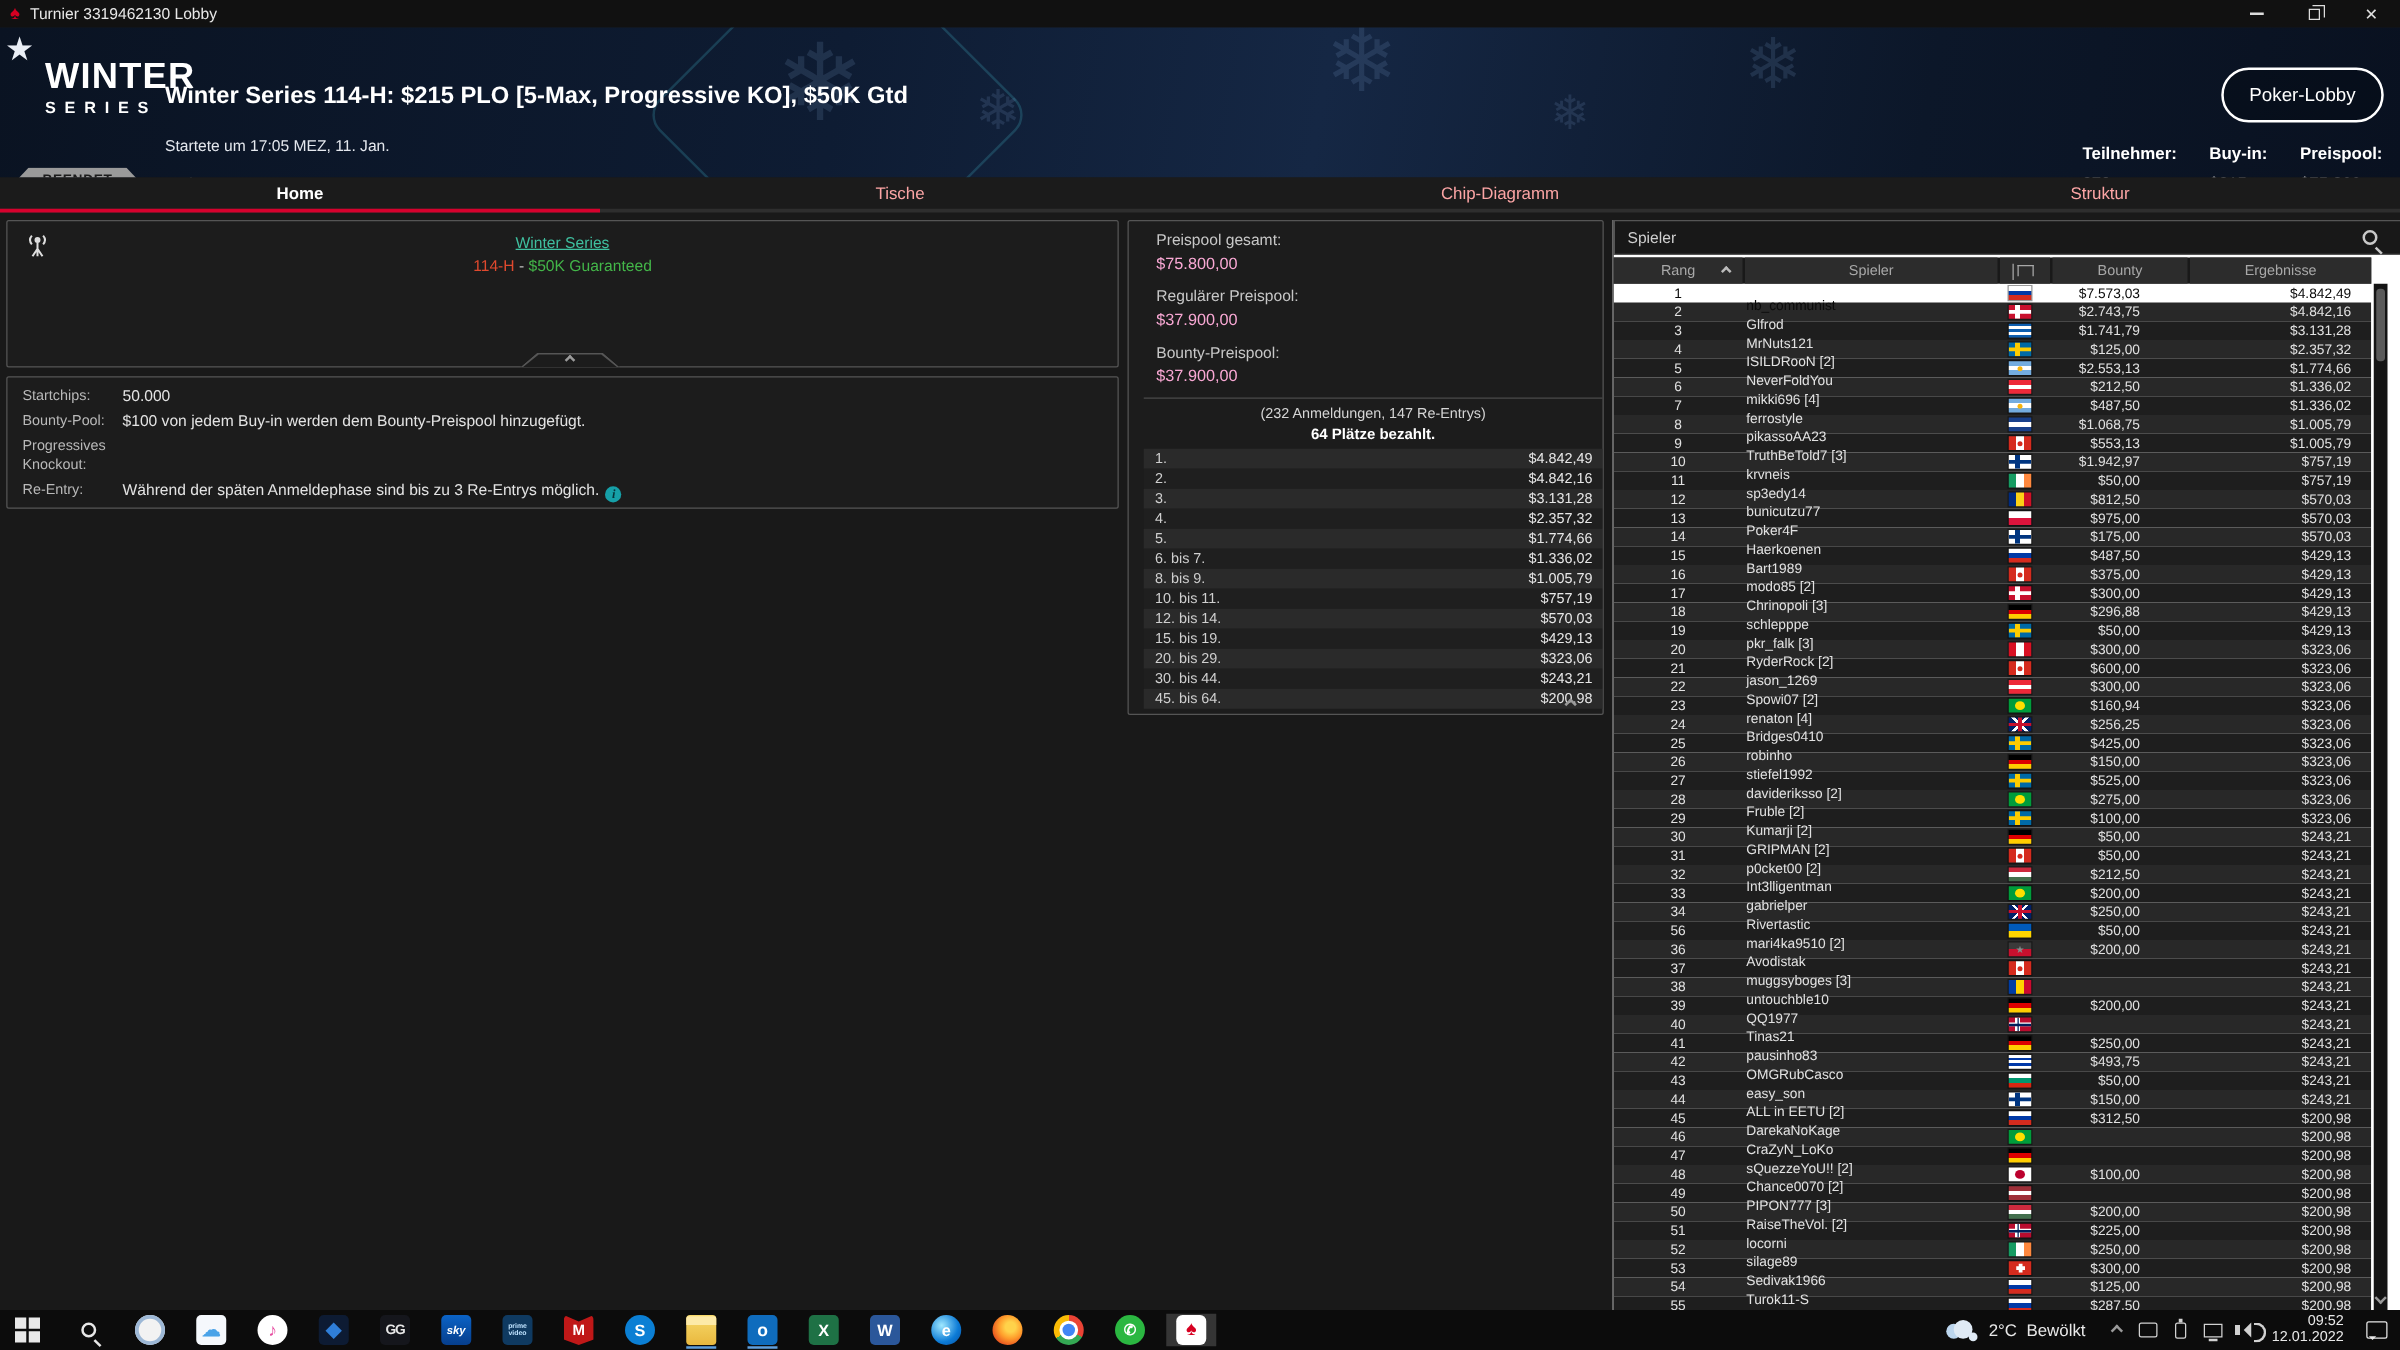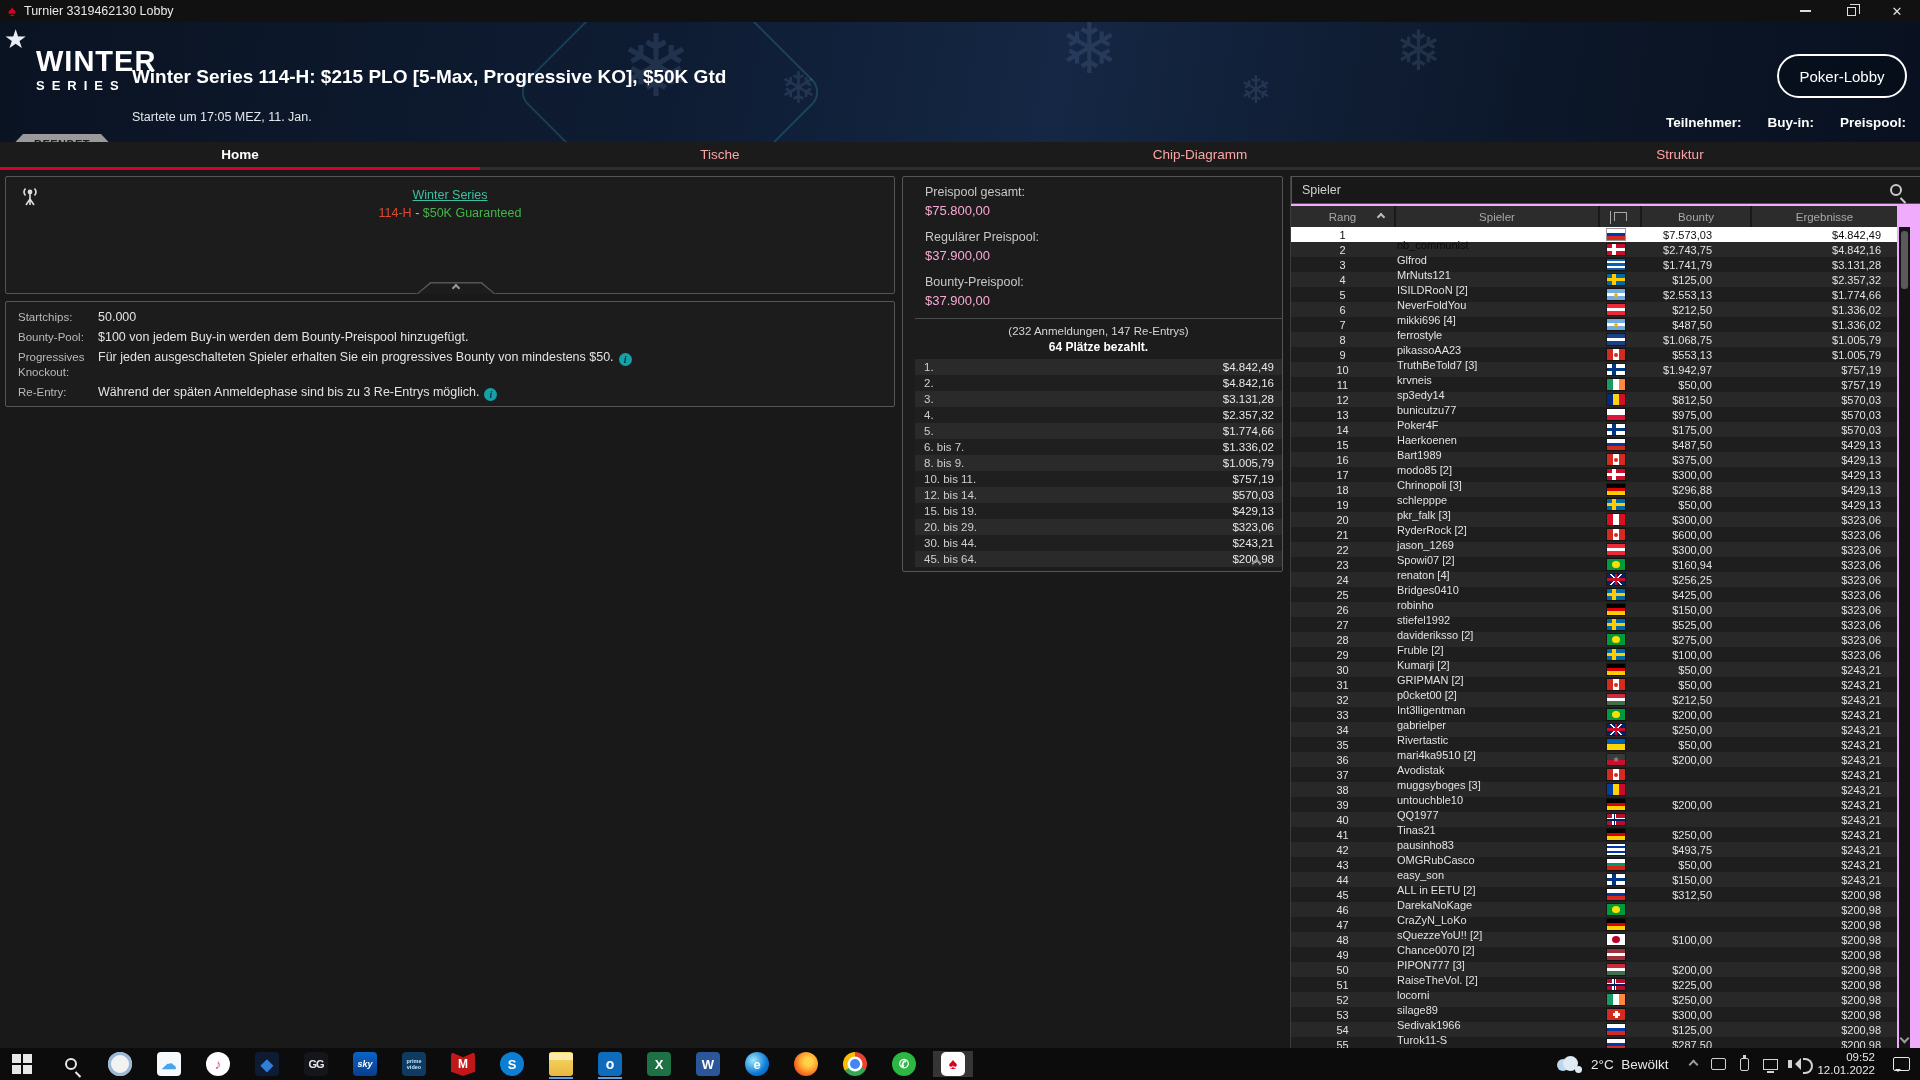--- a/index.html
+++ b/index.html
@@ -94,21 +94,21 @@
   #payout-list { margin-top:5px; }
   .prow { display:flex; justify-content:space-between; height:16px; align-items:center;
           padding:0 8px 0 9px; font-size:11.5px; }
   .prow:nth-child(odd) { background:#2a2a2a; }
   .prow:nth-child(even) { background:#1f1f1f; }
   .prow .pl { color:#cfcfcf; } .prow .pv { color:#e8e8e8; }
   .pp-bottom-chev { position:absolute; right:22px; bottom:4px; }
 
   
   #players-panel { position:absolute; left:1290px; top:176px; width:630px; height:872px;
-                   background:#f0abfc; border-left:1px solid #3c3c3c; }
+                   background:#ffffff; border-left:1px solid #3c3c3c; }
   #searchbar { position:absolute; left:0; top:0; width:630px; height:28px; background:#181818;
                border:1px solid #555; display:flex; align-items:center; }
   #searchbar .ph { color:#cfcfcf; font-size:12.5px; margin-left:10px; }
   .mag { position:absolute; right:18px; top:7px; width:12px; height:12px; border:2px solid #c9c9c9; border-radius:50%; }
   .mag::after { content:''; position:absolute; left:10px; top:11px; width:2px; height:7px; background:#c9c9c9;
                 transform:rotate(-45deg); }
 
   #ptable-head { position:absolute; left:0; top:30px; width:606px; height:21px; display:flex; gap:2px;
                  background:#191919; }
   .hcell { background:#2c2c2c; color:#a8a8a8; font-size:11.5px; display:flex; align-items:center;
@@ -263,21 +263,20 @@
       <div class="drow">
         <div class="dlab">Startchips:</div>
         <div class="dtxt">50.000</div>
       </div>
       <div class="drow">
         <div class="dlab">Bounty-Pool:</div>
         <div class="dtxt">$100 von jedem Buy-in werden dem Bounty-Preispool hinzugefügt.</div>
       </div>
       <div class="drow">
         <div class="dlab">Progressives Knockout:</div>
-        <div class="dtxt">Für jeden ausgeschalteten Spieler erhalten Sie ein progressives Bounty von mindestens $50.<span class="info-dot">i</span></div>
       </div>
       <div class="drow">
         <div class="dlab">Re-Entry:</div>
         <div class="dtxt">Während der späten Anmeldephase sind bis zu 3 Re-Entrys möglich.<span class="info-dot">i</span></div>
       </div>
     </div>
 
   <div class="panel" id="prize-panel">
     <div class="pp-top">
       <div class="pp-lab">Preispool gesamt:</div>
@@ -715,21 +714,21 @@
         <div class="trow">
           <div class="tc-rank">34</div>
           <div class="tc-name">Rivertastic</div>
           <div class="tc-flag">
             <div class="flag" style="background: linear-gradient(0deg, transparent 40%, rgb(200, 16, 46) 40%, rgb(200, 16, 46) 60%, transparent 60%), linear-gradient(90deg, transparent 42%, rgb(200, 16, 46) 42%, rgb(200, 16, 46) 58%, transparent 58%), linear-gradient(45deg, transparent 45%, rgb(255, 255, 255) 45%, rgb(255, 255, 255) 55%, transparent 55%), linear-gradient(-45deg, transparent 45%, rgb(255, 255, 255) 45%, rgb(255, 255, 255) 55%, transparent 55%), rgb(1, 33, 105);"></div>
           </div>
           <div class="tc-bounty">$250,00</div>
           <div class="tc-result">$243,21</div>
         </div>
         <div class="trow">
-          <div class="tc-rank">35</div>
+          <div class="tc-rank">56</div>
           <div class="tc-name">mari4ka9510 [2]</div>
           <div class="tc-flag">
             <div class="flag" style="background: linear-gradient(rgb(0, 91, 187) 0%, rgb(0, 91, 187) 50%, rgb(255, 213, 0) 50%, rgb(255, 213, 0) 100%);"></div>
           </div>
           <div class="tc-bounty">$50,00</div>
           <div class="tc-result">$243,21</div>
         </div>
         <div class="trow">
           <div class="tc-rank">36</div>
           <div class="tc-name">Avodistak</div>

